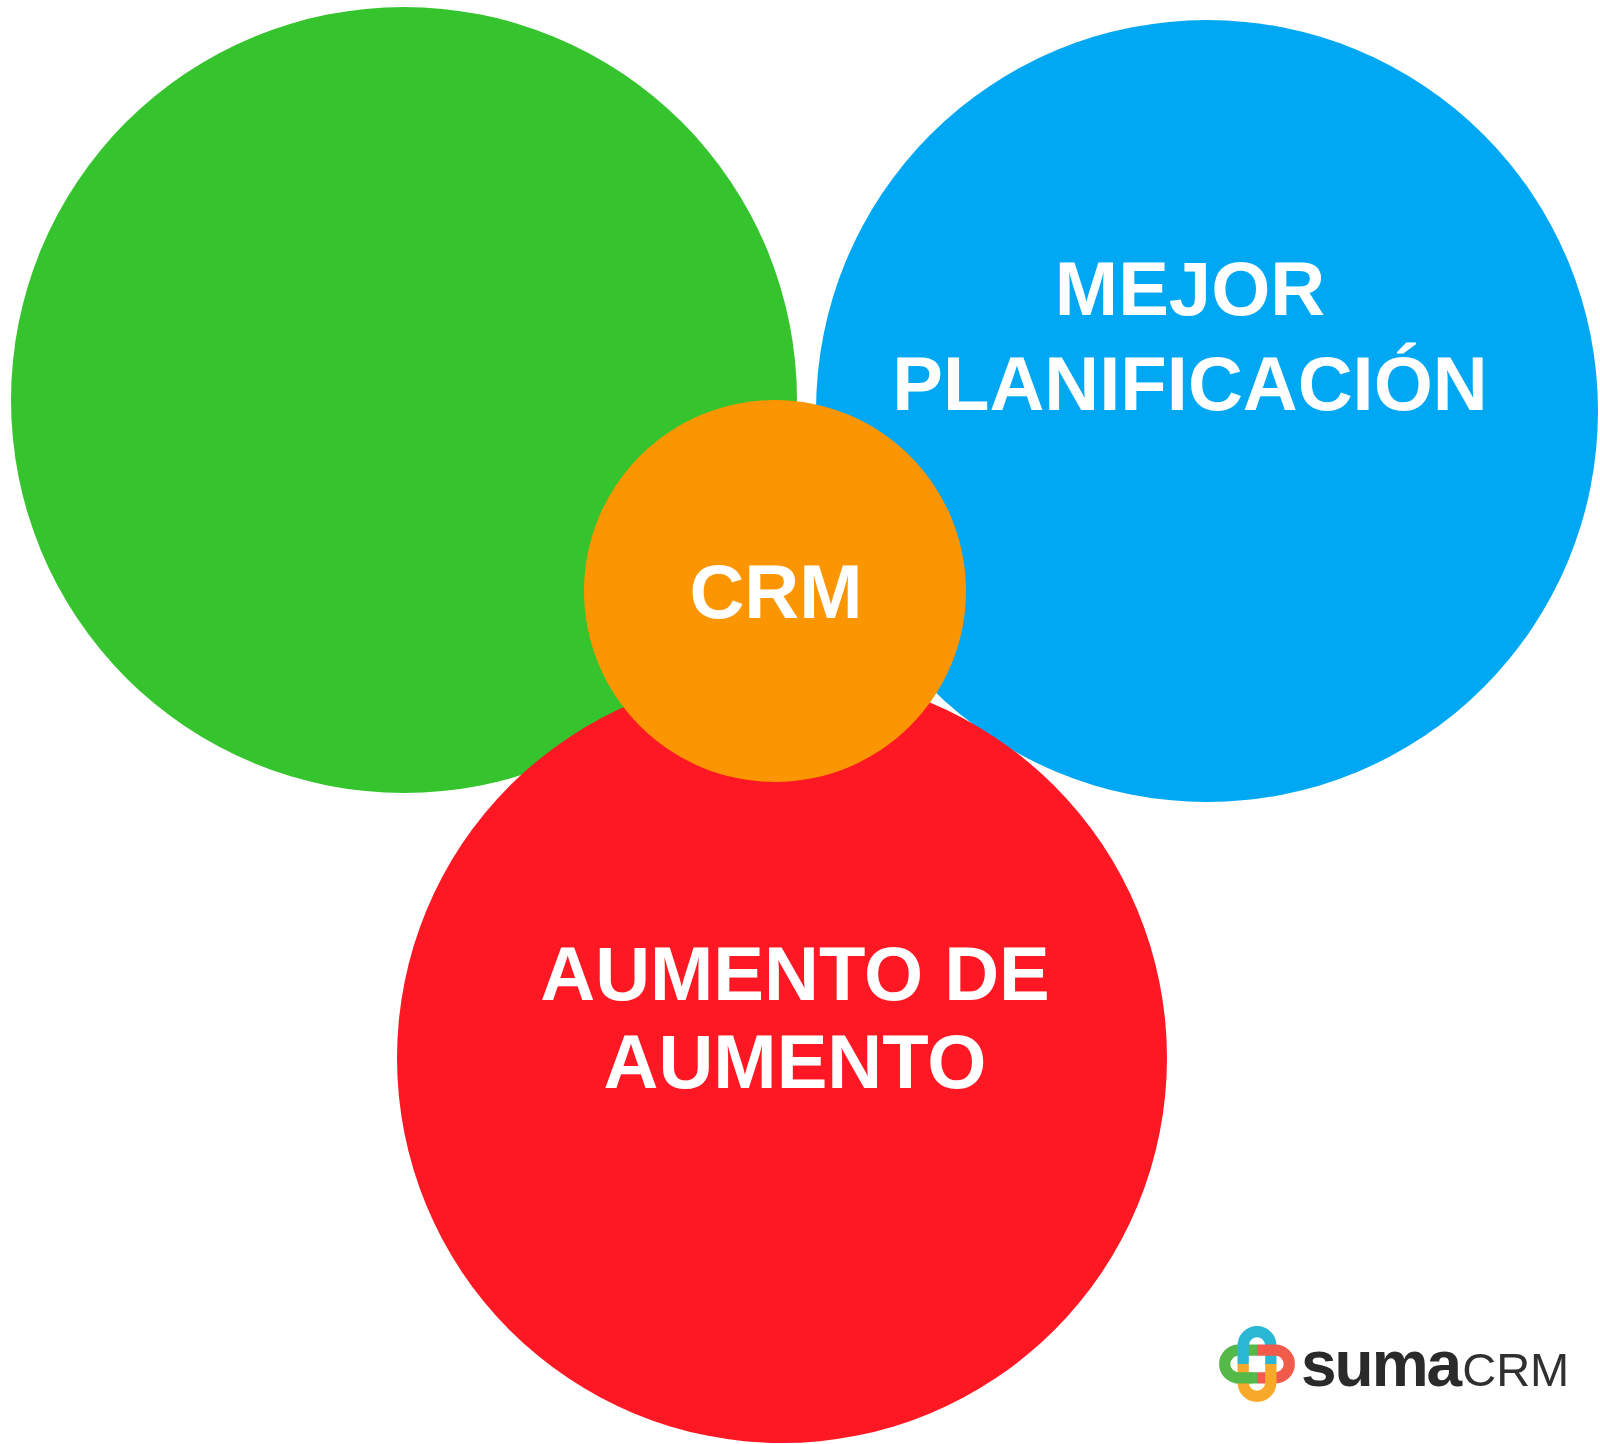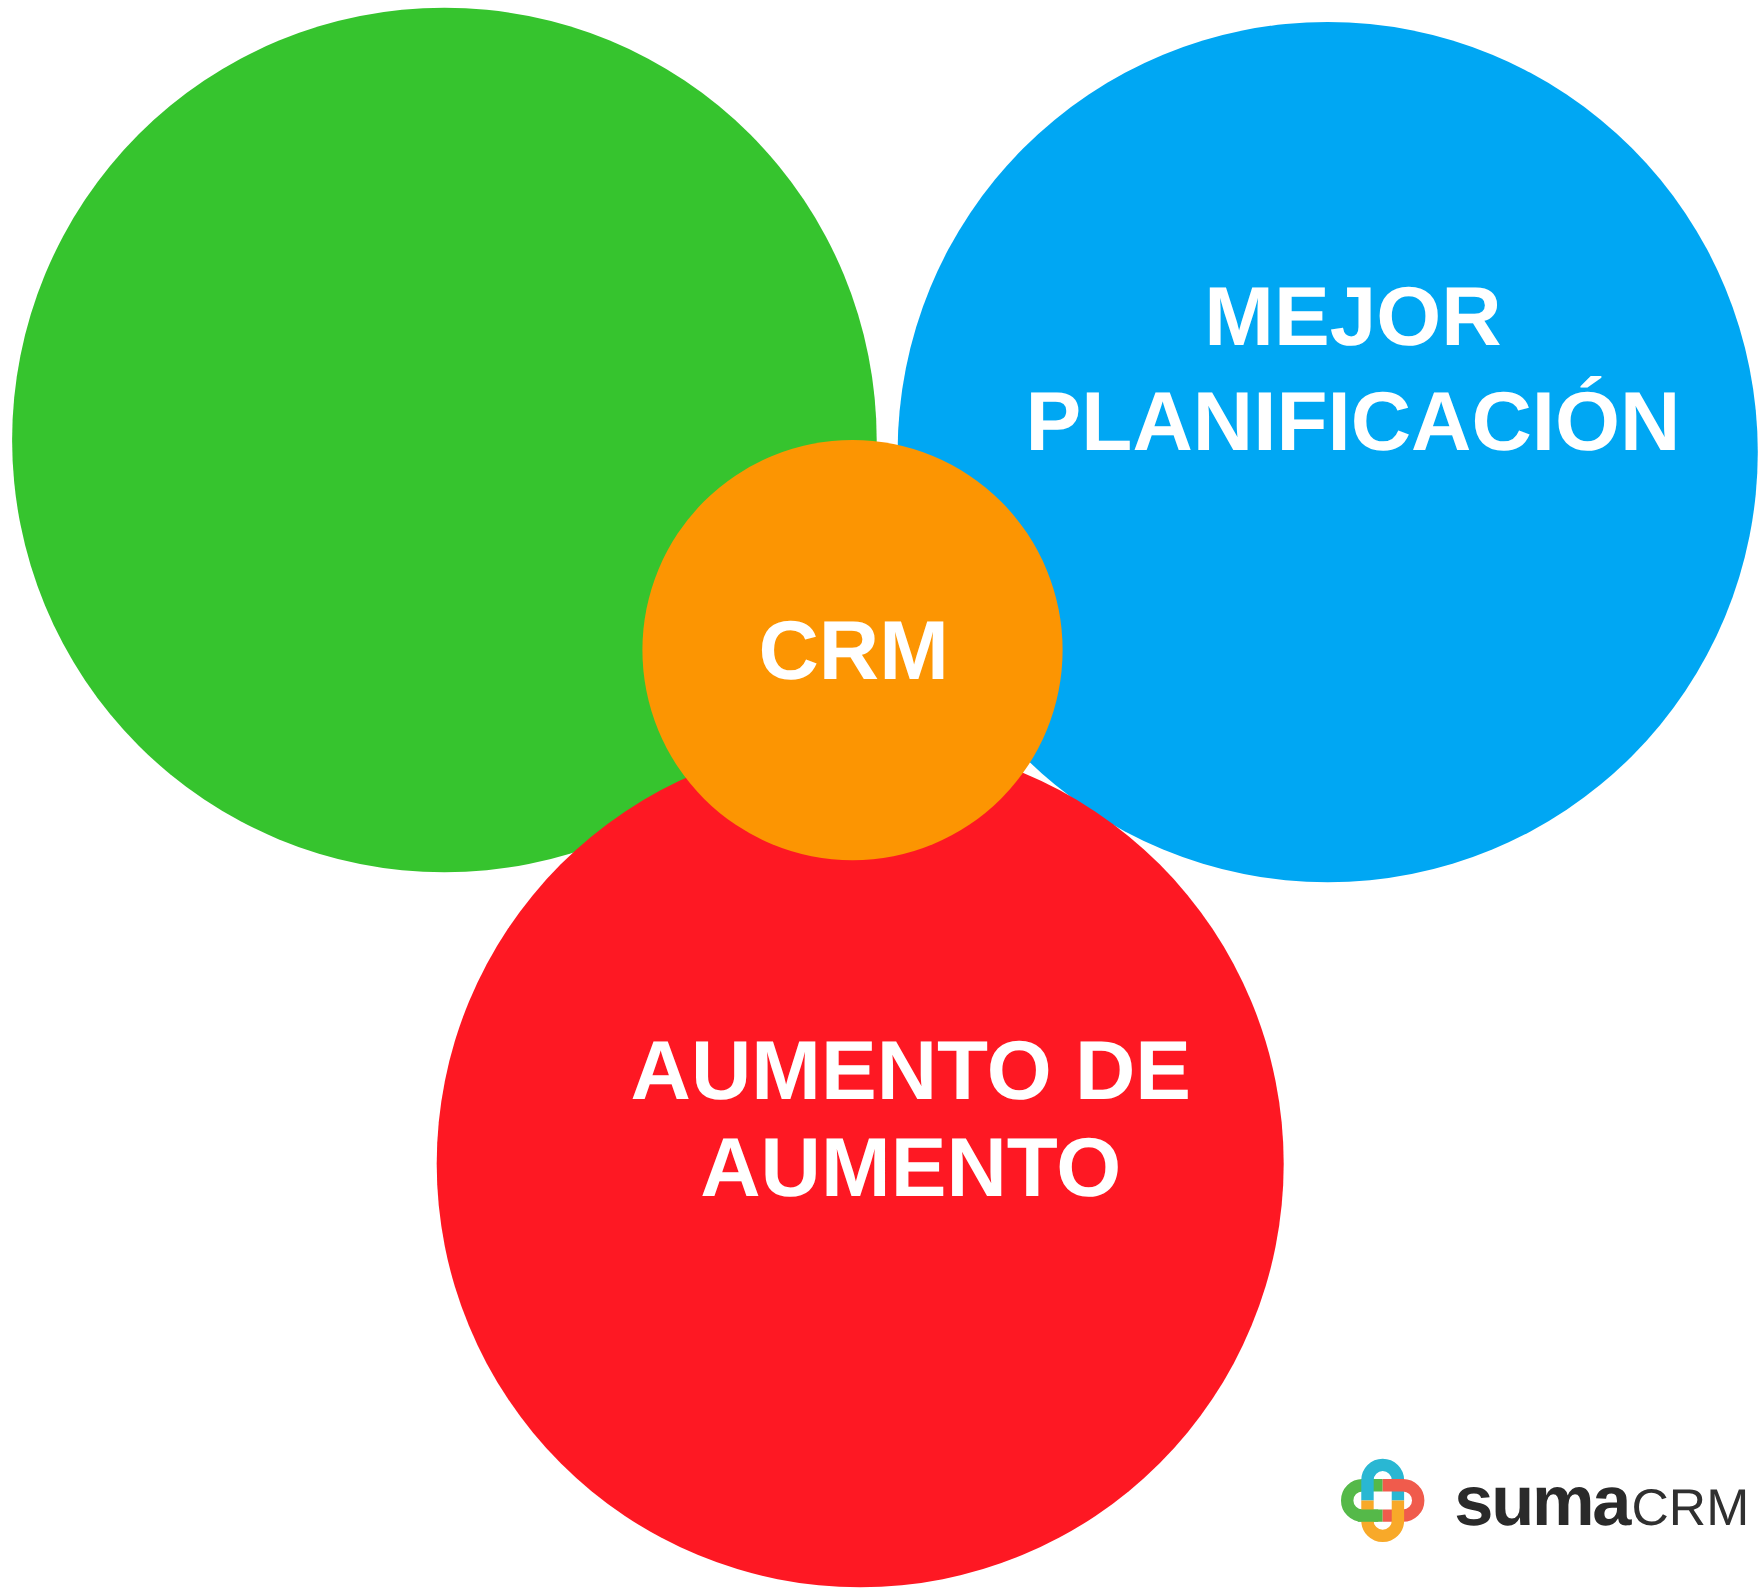--- a/index.html
+++ b/index.html
@@ -21,33 +21,33 @@
     position: absolute;
     transform: translate(-50%, -50%);
     color: #ffffff;
     font-weight: bold;
     font-size: 76px;
     text-align: center;
     white-space: nowrap;
     letter-spacing: 0px;
   }
   .label-green  { left: 380px;  top: 342px;  line-height: 92px; }
-  .label-blue   { left: 1230px; top: 336px;  line-height: 95px; }
-  .label-red    { left: 795px;  top: 1018px; line-height: 88px; margin-left: 33px; }
+  .label-blue   { left: 1190px; top: 336px;  line-height: 95px; }
+  .label-red    { left: 795px;  top: 1018px; line-height: 88px; }
   .label-orange { left: 776px;  top: 592px;  line-height: 80px; }
 
   .logo {
     position: absolute;
     left: 1216px;
     top: 1322px;
     display: flex;
     align-items: center;
   }
   .logo-icon { width: 82px; height: 84px; flex: 0 0 auto; }
-  .logo-word { display: flex; align-items: baseline; margin-left: 24px; }
+  .logo-word { display: flex; align-items: baseline; margin-left: 3px; }
   .logo-suma {
     font-weight: bold;
     font-size: 64px;
     color: #2A2A2A;
     letter-spacing: -2px;
   }
   .logo-crm {
     font-weight: normal;
     font-size: 47px;
     color: #303030;

